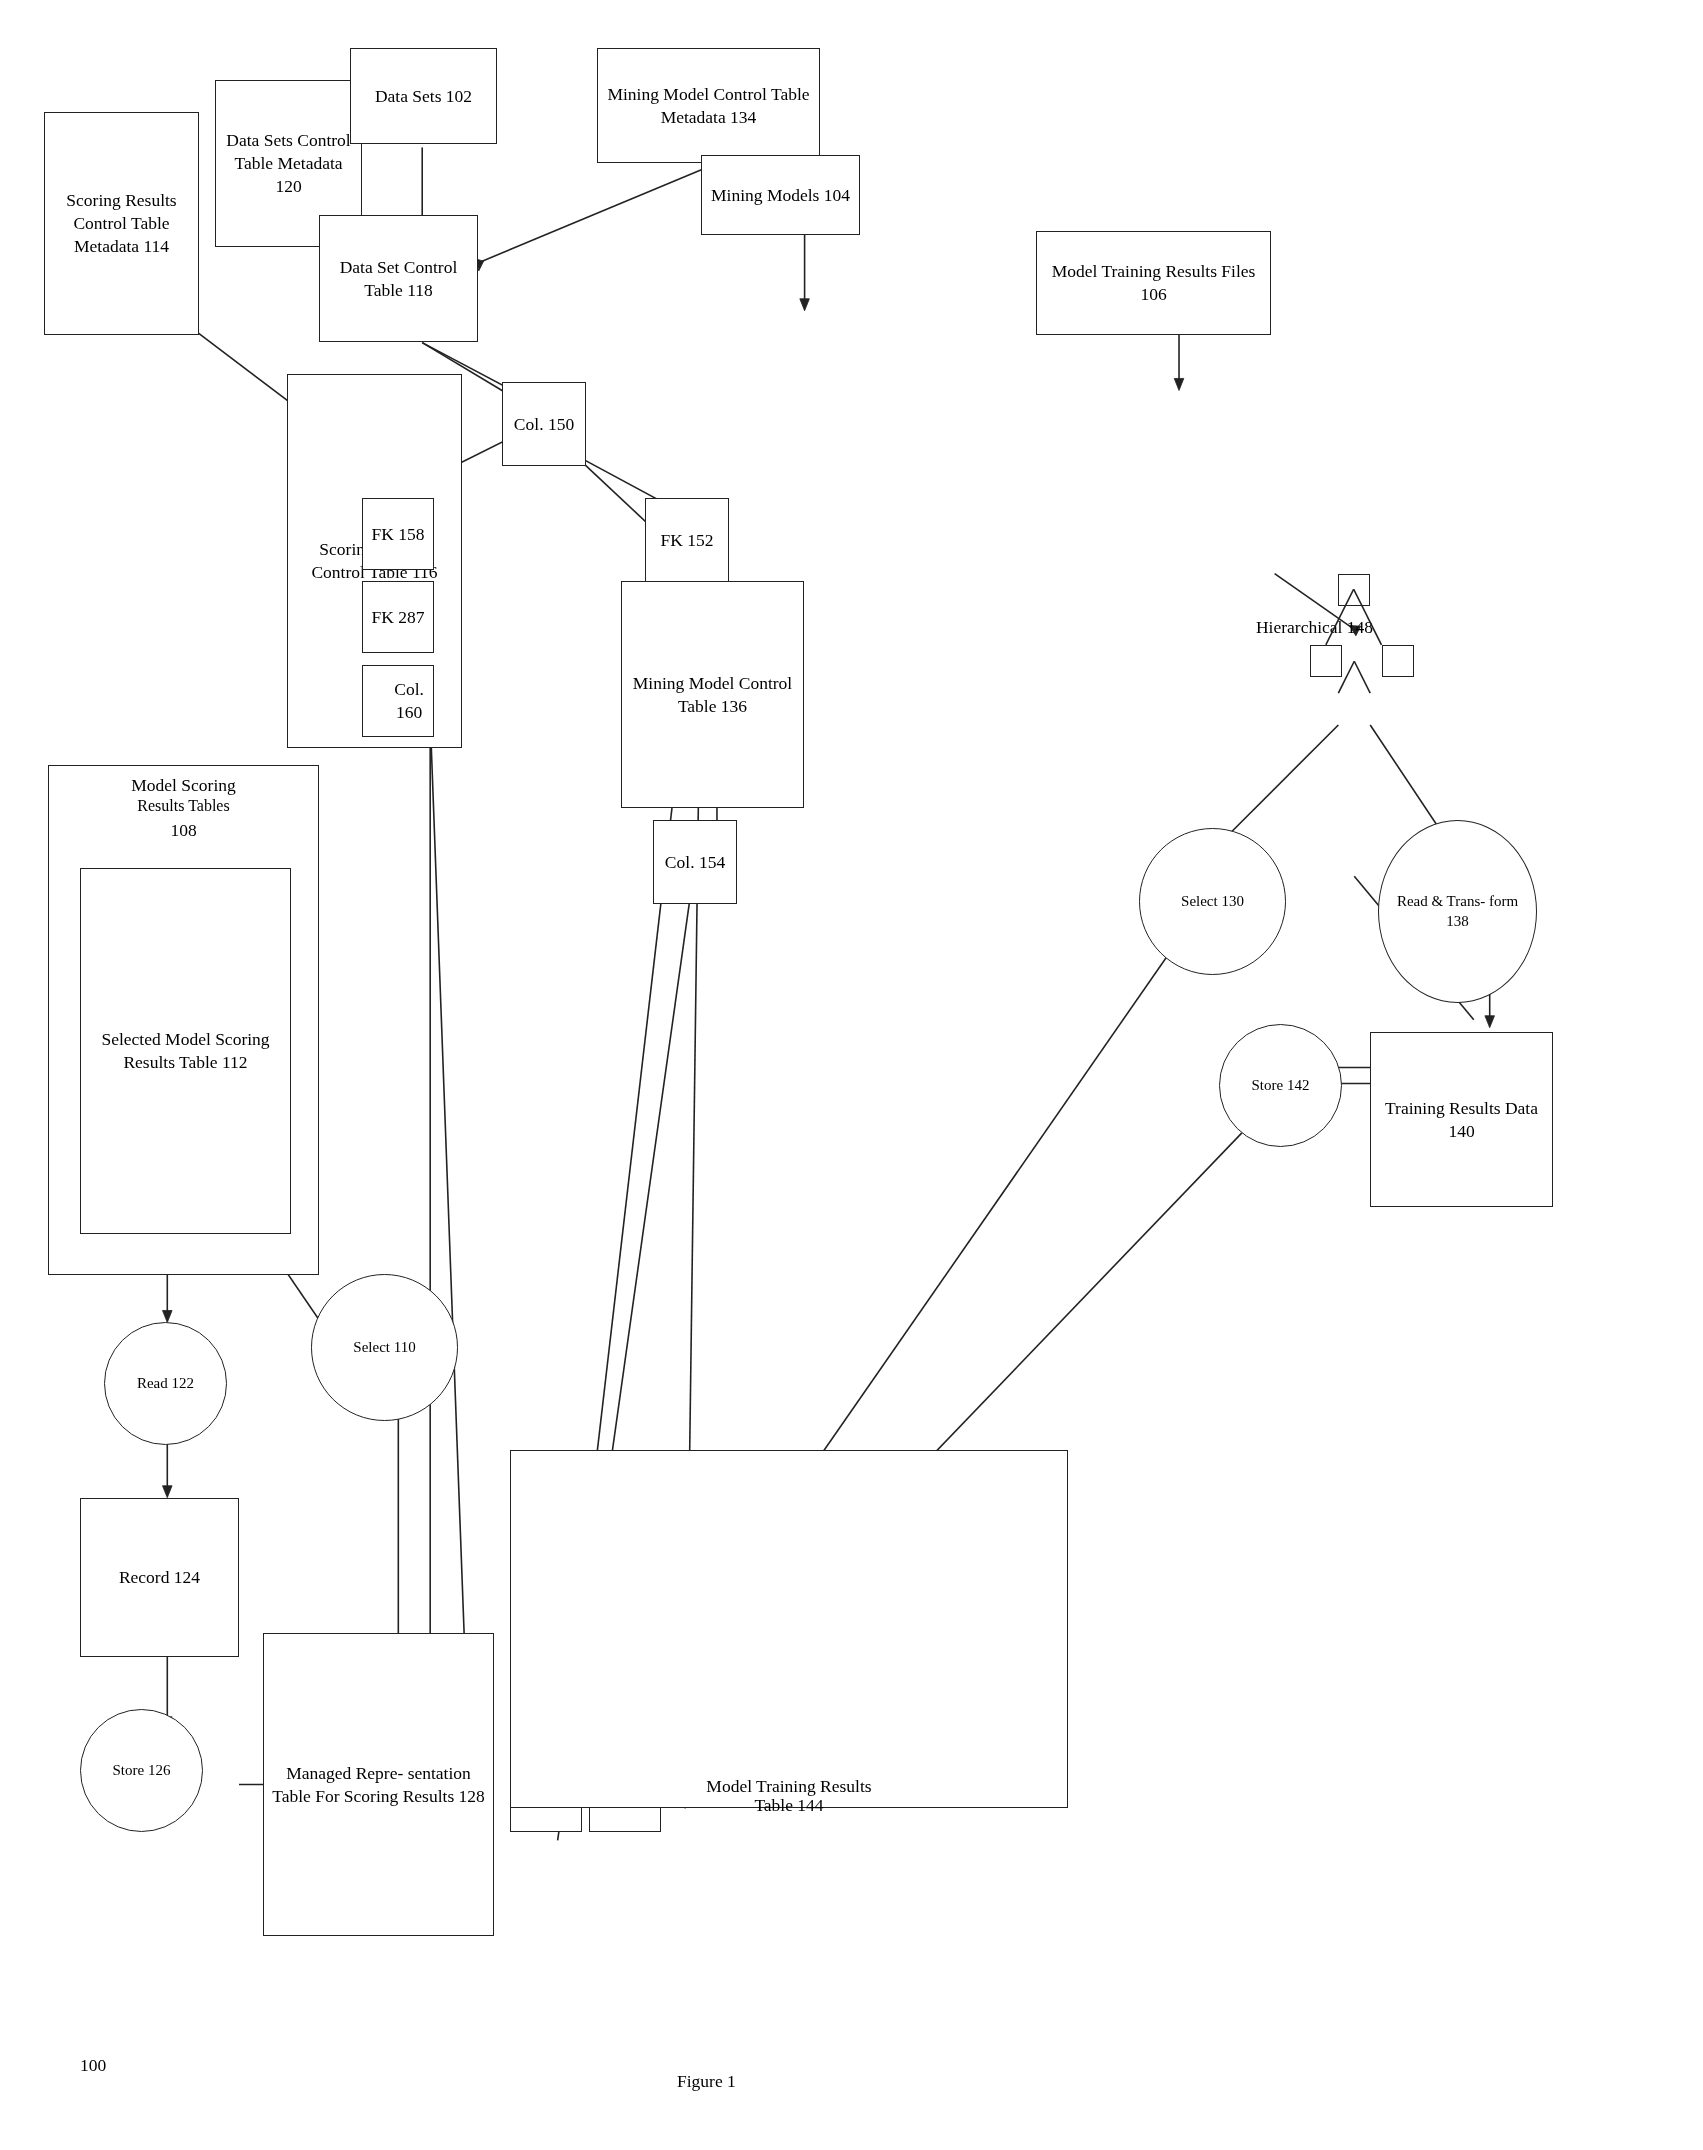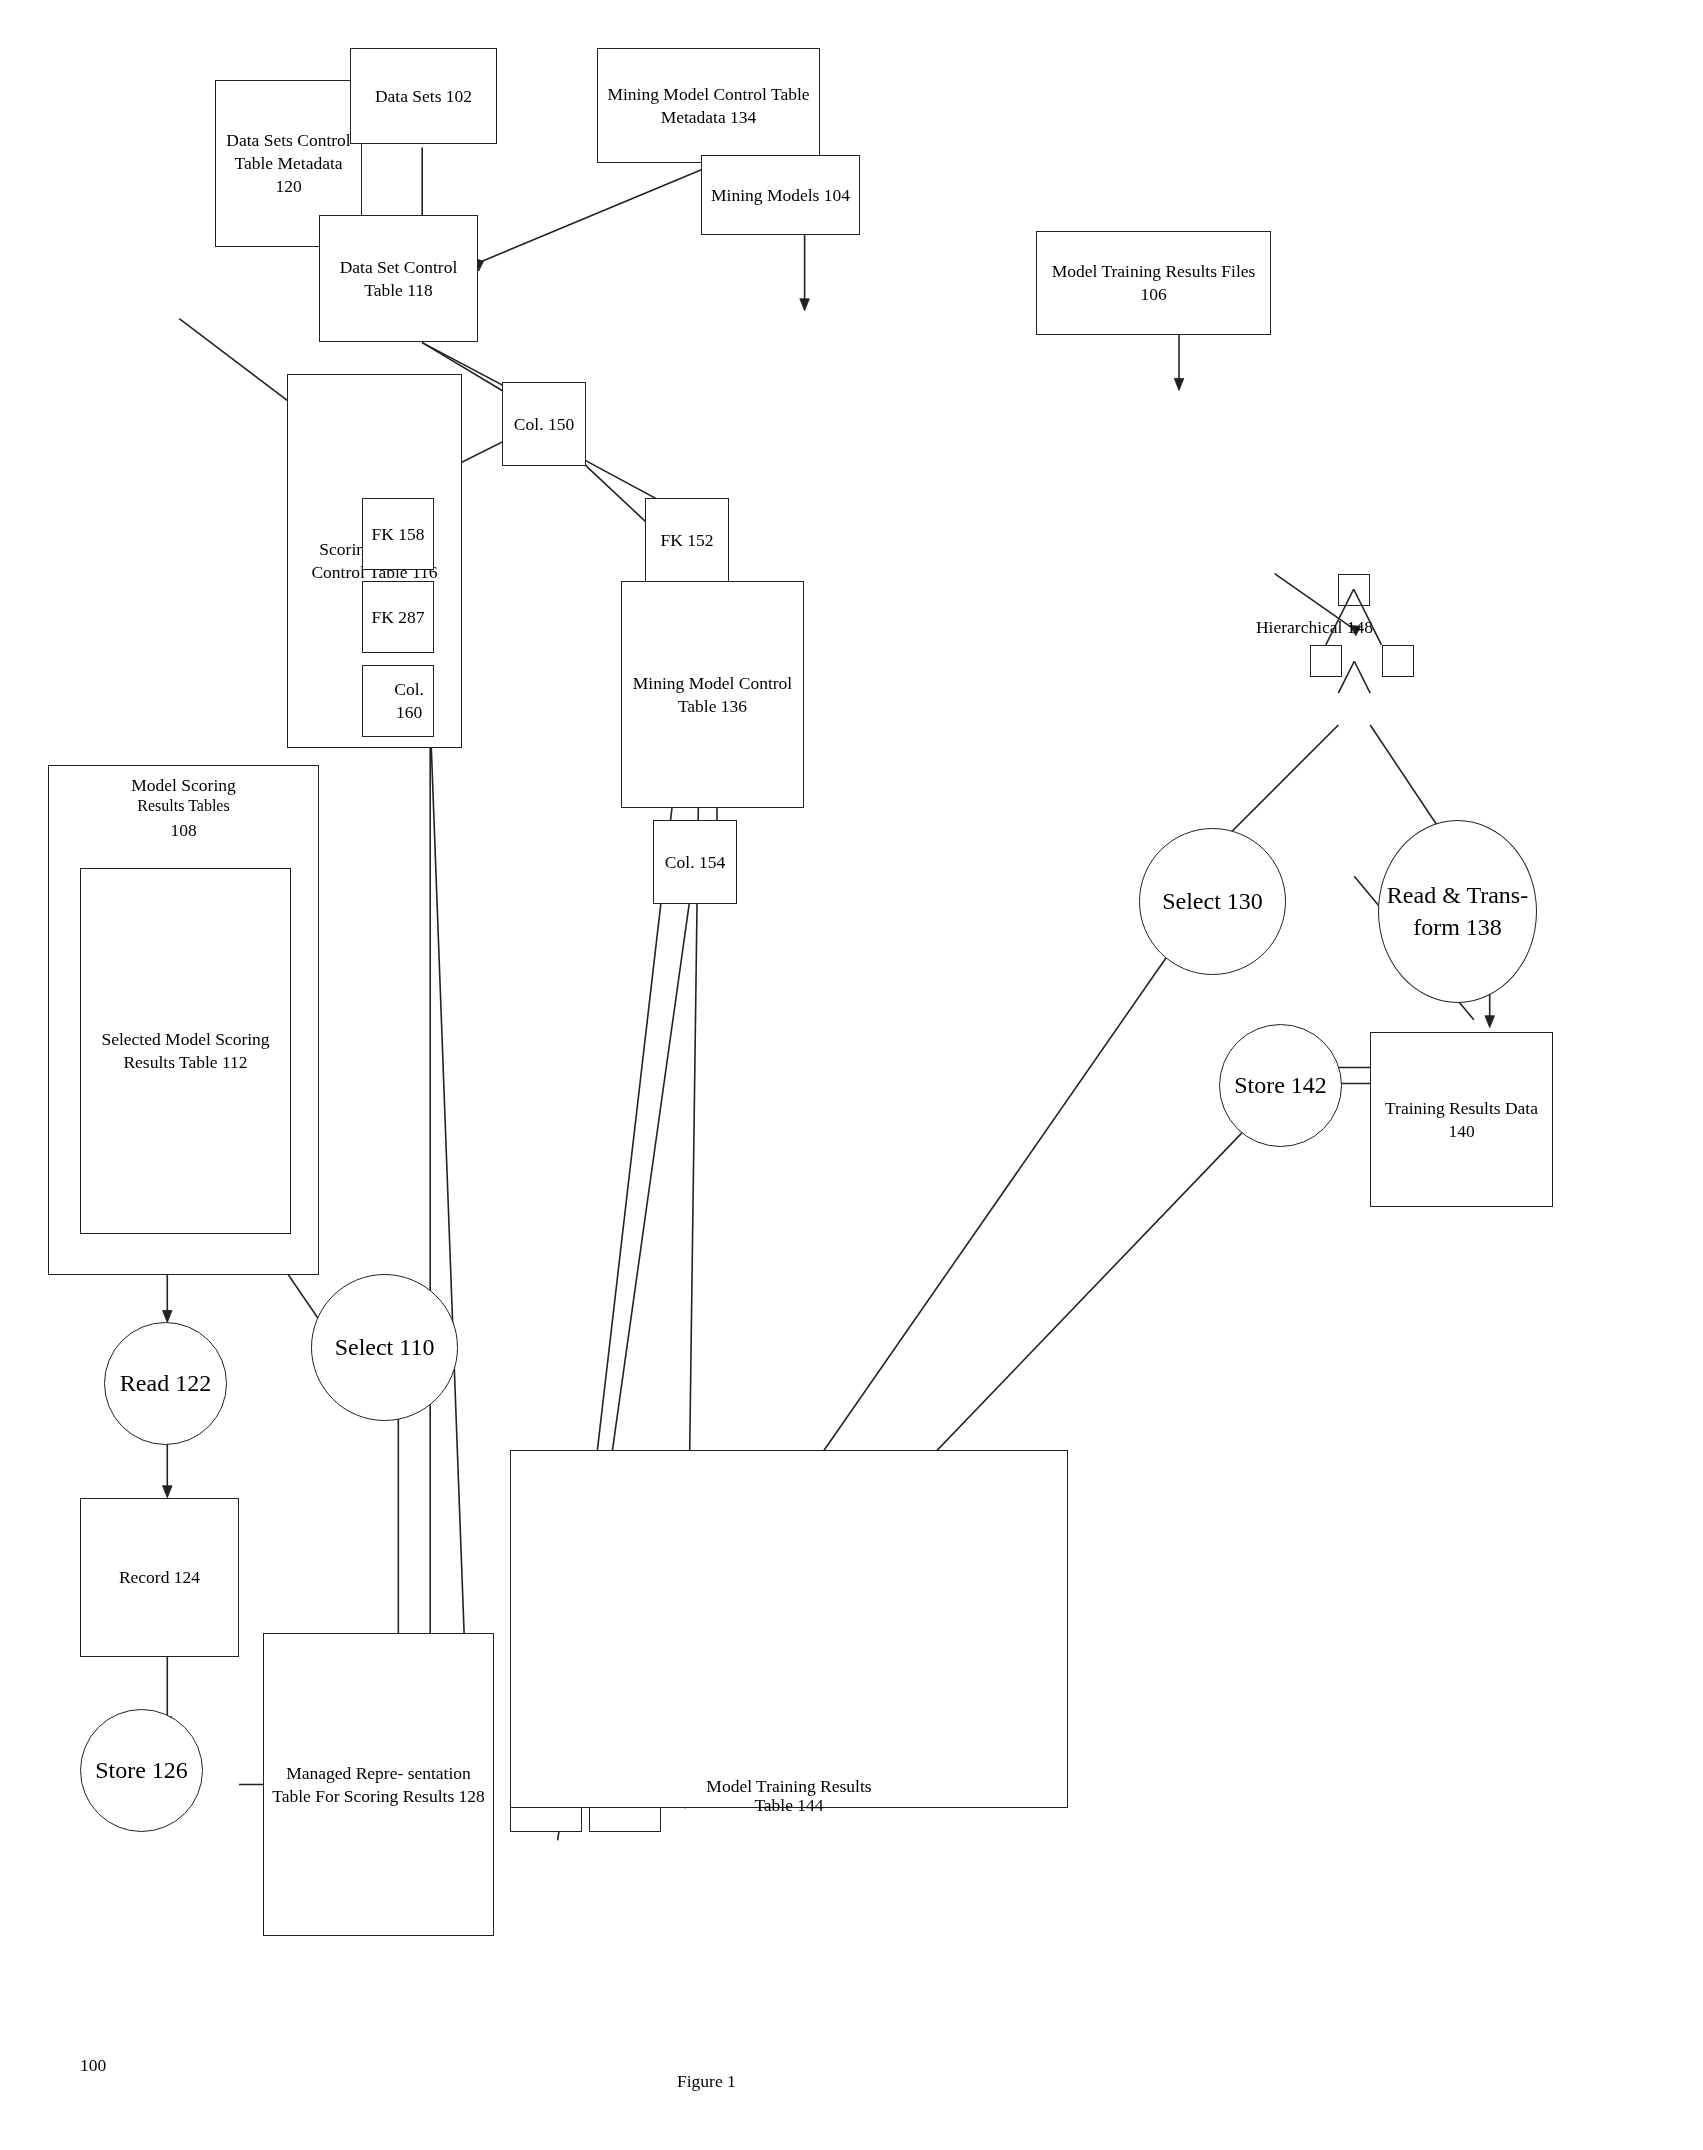--- a/index.html
+++ b/index.html
@@ -31,21 +31,21 @@
     }
     .circle {
       position: absolute;
       border: 1.6px solid #222;
       background: #fff;
       border-radius: 50%;
       display: flex;
       align-items: center;
       justify-content: center;
       text-align: center;
-      font-size: 24px;
+      font-size: 15px;
       line-height: 1.3;
       padding: 4.8px;
     }
     .small-box {
       position: absolute;
       border: 1.6px solid #222;
       background: #fff;
       width: 32px;
       height: 32px;
     }
@@ -188,20 +188,28 @@
     <line x1="950" y1="2020" x2="860" y2="2260"></line>
     <polygon points="854,2255 860,2270 866,2255"></polygon>
 
     <line x1="1100" y1="2000" x2="1200" y2="2050"></line>
 
     <line x1="1200" y1="2090" x2="1180" y2="2130"></line>
     <line x1="1200" y1="2090" x2="1220" y2="2130"></line>
     <line x1="1200" y1="2090" x2="1240" y2="2150"></line>
   </svg>
 
+  <div class="box" style="left:44px; top:112px; width:155px; height:223px;">
+    <span>Scoring
+Results
+Control
+Table
+Metadata
+114</span>
+  </div>
 
   <div class="box" style="left:215px; top:80px; width:147px; height:167px;">
     <span>Data Sets
 Control
 Table
 Metadata
 120</span>
   </div>
 
   <div class="box" style="left:350px; top:48px; width:147px; height:96px;">

